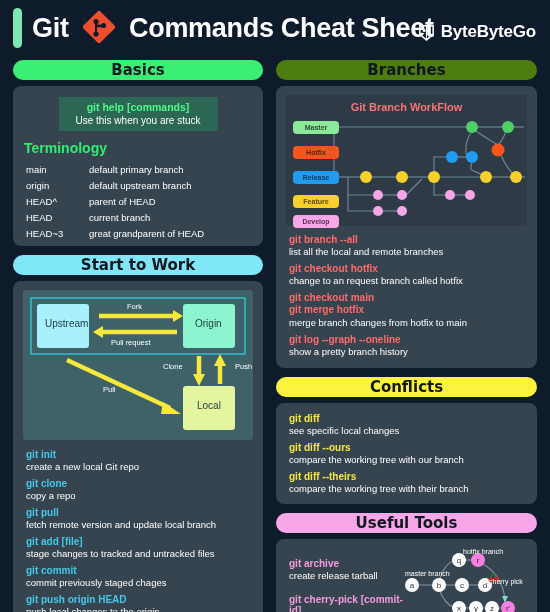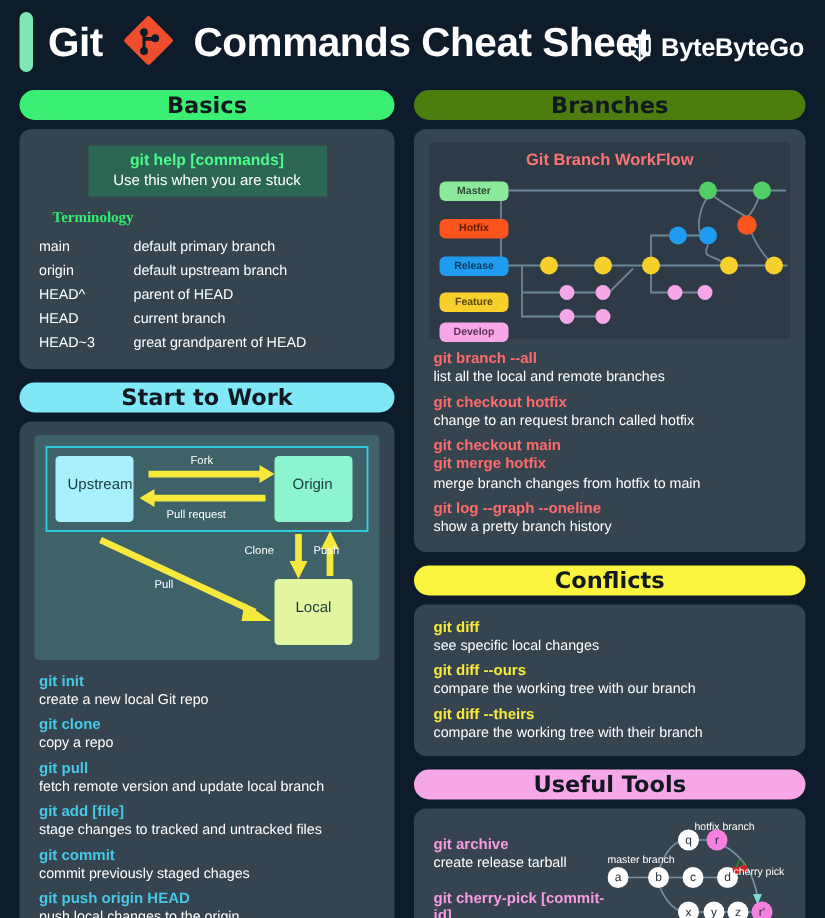--- a/index.html
+++ b/index.html
@@ -48,21 +48,21 @@
 
   .panel { background: #36444f; border-radius: 8px; padding: 9px 10px 10px 10px; margin-bottom: 9px; }
 
   
   .help-box {
     background: #2c6655; width: 159px; margin: 2px auto 9px auto;
     text-align: center; padding: 4px 6px 5px 6px;
   }
   .help-cmd { color: #4dfb86; font-size: 10.5px; font-weight: bold; }
   .help-sub { color: #ffffff; font-size: 10px; margin-top: 2px; }
-  .term-title { color: #2ef06e; font-size: 10px; font-weight: bold; margin: 0 0 5px 12px; font-family: Liberation Serif, serif; }
+  .term-title { color: #2ef06e; font-size: 14px; font-weight: bold; margin: 0 0 5px 1px; }
   table.terms { border-collapse: collapse; margin-left: 3px; }
   table.terms td { color: #ffffff; font-size: 9.5px; padding: 2.5px 0; vertical-align: top; }
   table.terms td.k { width: 63px; }
 
   
   .flow-box { background: #3e6268; border-radius: 3px; height: 150px; position: relative; margin-bottom: 9px; }
   .cmd-list { margin-left: 3px; }
   .cmd { font-size: 10px; font-weight: bold; margin-top: 5px; }
   .cmd.cyan { color: #44c9e8; }
   .cmd.red  { color: #ff6b6b; }
@@ -176,21 +176,21 @@
 
           <path d="M44 70 L147 118" stroke="#f7e93c" stroke-width="4.5"></path>
           <path d="M140 112 L158 124 L138 124 Z" fill="#f7e93c"></path>
         </svg>
         <div class="lbl" style="left:22px; top:28px; font-size:10px; color:#1a3a3f;">Upstream</div>
         <div class="lbl" style="left:172px; top:28px; font-size:10px; color:#1a3a3f;">Origin</div>
         <div class="lbl" style="left:174px; top:110px; font-size:10px; color:#1a3a3f;">Local</div>
         <div class="lbl" style="left:104px; top:12px; font-size:7.5px;">Fork</div>
         <div class="lbl" style="left:88px; top:48px; font-size:7.5px;">Pull request</div>
         <div class="lbl" style="left:140px; top:72px; font-size:7.5px;">Clone</div>
-        <div class="lbl" style="left:186px; top:72px; font-size:7.5px;">Push</div>
+        <div class="lbl" style="left:212px; top:72px; font-size:7.5px;">Push</div>
         <div class="lbl" style="left:80px; top:95px; font-size:7.5px;">Pull</div>
       </div>
 
       <div class="cmd-list">
         <div class="cmd cyan">git init</div>
         <div class="desc">create a new local Git repo</div>
         <div class="cmd cyan">git clone</div>
         <div class="desc">copy a repo</div>
         <div class="cmd cyan">git pull</div>
         <div class="desc">fetch remote version and update local branch</div>

